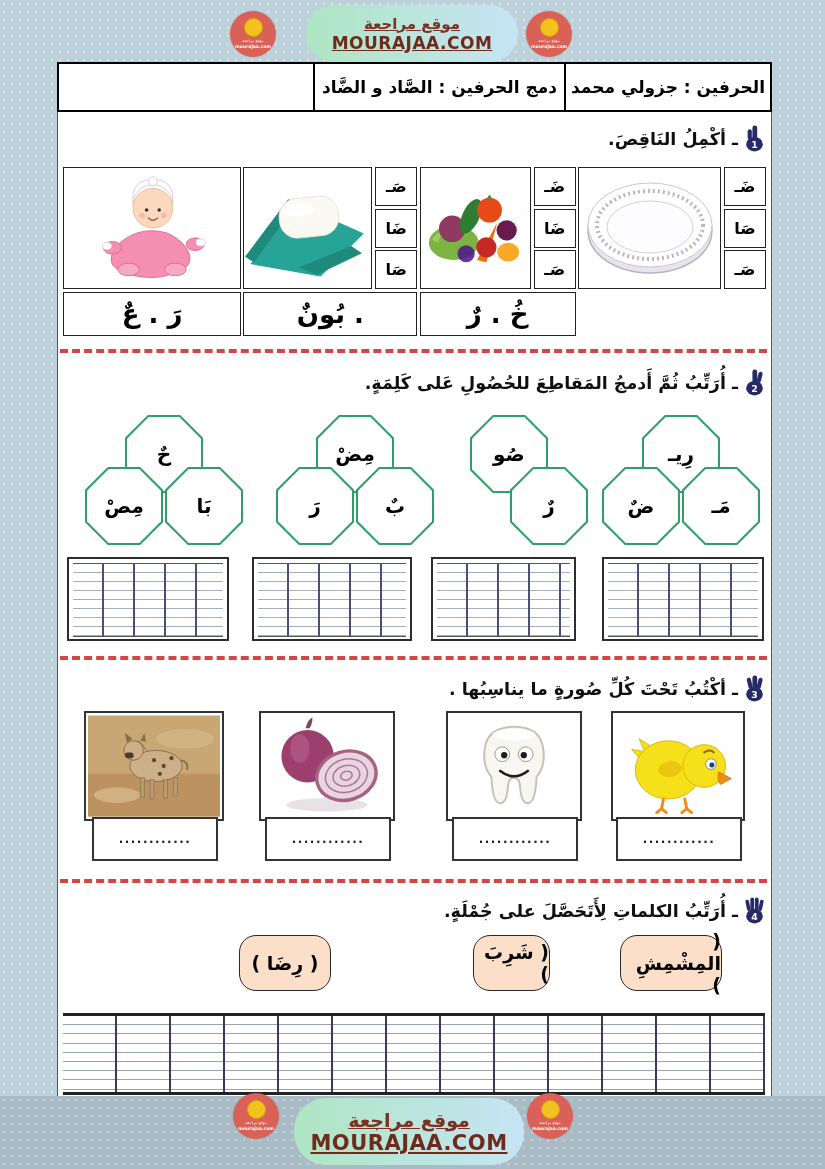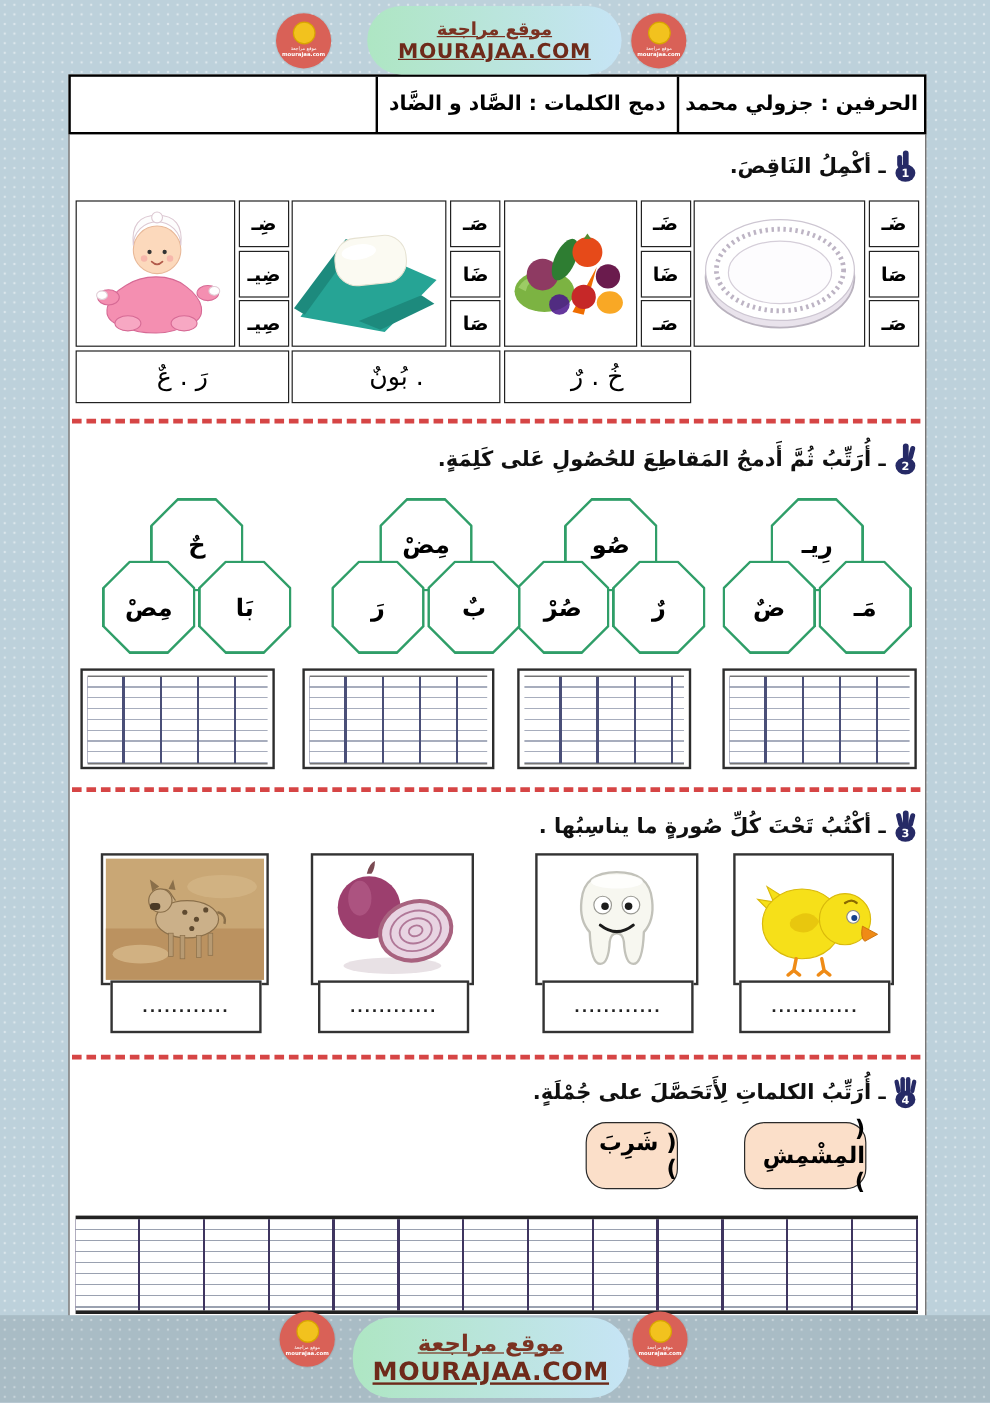--- a/index.html
+++ b/index.html
@@ -34,21 +34,21 @@
   .hand{width:21px;height:27px;flex:0 0 auto}
 
   .divider{position:absolute;left:2px;width:707px;height:0;border-top:4px dashed #d64545}
 
   .ex1-row{position:absolute;left:5px;top:104px;width:703px;display:flex;direction:rtl;justify-content:space-between}
   .ex1-card{display:flex;flex-direction:column;gap:3px}
   .ex1-top{display:flex;gap:3px;height:122px}
   .syl-col{width:42px;display:flex;flex-direction:column;justify-content:space-between}
   .syl{height:37px;border:1.5px solid #222;display:flex;align-items:center;justify-content:center;font-size:16px;font-weight:bold;background:#fff;direction:rtl}
   .img-box{flex:1;border:1.5px solid #222;display:flex;align-items:center;justify-content:center;background:#fff;overflow:hidden}
-  .ex1-ans{height:42px;border:1.5px solid #222;display:flex;align-items:center;justify-content:center;font-size:21px;font-weight:normal;direction:rtl}
+  .ex1-ans{height:42px;border:1.5px solid #222;display:flex;align-items:center;justify-content:center;font-size:26px;font-weight:bold;direction:rtl}
 
   .oct-group{position:absolute;width:170px;height:132px;top:352px}
   .oct{position:absolute;width:78px;height:78px;
     clip-path:polygon(29.3% 0%,70.7% 0%,100% 29.3%,100% 70.7%,70.7% 100%,29.3% 100%,0% 70.7%,0% 29.3%);
     background:#2f9e68}
   .oct::after{content:"";position:absolute;inset:2px;z-index:0;
     clip-path:polygon(29.3% 0%,70.7% 0%,100% 29.3%,100% 70.7%,70.7% 100%,29.3% 100%,0% 70.7%,0% 29.3%);
     background:#fff}
   .oct span{position:absolute;inset:0;z-index:1;display:flex;align-items:center;justify-content:center;font-size:20px;font-weight:bold;direction:rtl;color:#000}
   .oct-top{left:46px;top:0}
@@ -92,21 +92,21 @@
 </div>
 <div class="pill hd" style="left:306px;top:5px;width:212px;height:57px">
   <div class="ar">موقع مراجعة</div>
   <div class="en">MOURAJAA.COM</div>
 </div>
 
 <div class="sheet">
 
   <div class="info">
     <div class="cell c1">الحرفين : جزولي محمد</div>
-    <div class="cell c2">دمج الكلمات : الصَّاد و الضَّاد</div>
+    <div class="cell c2">دمج الحرفين : الصَّاد و الضَّاد</div>
   </div>
 
   <div class="sec-title" style="top:62px">
     <svg class="hand" viewBox="0 0 20 26">
       <rect x="8" y="0.5" width="4.6" height="13" rx="2.3" fill="#262a66"></rect>
       <rect x="3.4" y="4" width="4" height="10" rx="2" fill="#262a66"></rect>
       <ellipse cx="10" cy="18.5" rx="8" ry="7" fill="#262a66"></ellipse>
       <text x="10" y="22" text-anchor="middle" font-size="9" fill="#ffffff" font-weight="bold">1</text>
     </svg>
     <span>ـ أكْمِلُ النَاقِصَ.</span>
@@ -173,25 +173,20 @@
             <rect x="38" y="22" width="66" height="44" rx="20" fill="#fbfaf2" stroke="#e6e2d2" transform="rotate(-6 70 44)"></rect>
             <ellipse cx="60" cy="36" rx="16" ry="7" fill="#ffffff" transform="rotate(-8 60 36)"></ellipse>
           </svg>
         </div>
       </div>
       <div class="ex1-ans">. بُونٌ</div>
     </div>
 
     <div class="ex1-card" style="width:178px">
       <div class="ex1-top">
-        <div class="syl-col">
-          <div class="syl">ضِـ</div>
-          <div class="syl">ضِيـ</div>
-          <div class="syl">صِيـ</div>
-        </div>
         <div class="img-box">
           <svg width="126" height="114" viewBox="0 0 140 112">
             <path d="M38,104 q-16,-4 -13,-17 q3,-12 17,-20 q12,-8 28,-8 q17,0 28,9 q12,9 14,19 q2,13 -13,16 q-12,8 -29,8 q-20,0 -32,-7 z" fill="#f48fb1" stroke="#d66a95"></path>
             <ellipse cx="26" cy="78" rx="10" ry="7" fill="#f48fb1" stroke="#d66a95"></ellipse>
             <ellipse cx="118" cy="74" rx="10" ry="7" fill="#f48fb1" stroke="#d66a95"></ellipse>
             <ellipse cx="20" cy="76" rx="5" ry="4" fill="#ffffff" stroke="#e0cdd6"></ellipse>
             <ellipse cx="124" cy="72" rx="5" ry="4" fill="#ffffff" stroke="#e0cdd6"></ellipse>
             <ellipse cx="44" cy="102" rx="12" ry="7" fill="#f7a8c3" stroke="#d66a95"></ellipse>
             <ellipse cx="96" cy="102" rx="12" ry="7" fill="#f7a8c3" stroke="#d66a95"></ellipse>
             <circle cx="71" cy="34" r="22" fill="#fcd9bc" stroke="#e8b898"></circle>
@@ -231,23 +226,20 @@
     <div class="oct oct-bl">
         <span>ضٌ</span>
       </div>
   </div>
   <div class="oct-group" style="left:366px">
     <div class="oct oct-top">
         <span>صُو</span>
       </div>
     <div class="oct oct-br">
         <span>رٌ</span>
-      </div>
-    <div class="oct oct-bl">
-        <span>صُرْ</span>
       </div>
   </div>
   <div class="oct-group" style="left:212px">
     <div class="oct oct-top">
         <span>مِضْ</span>
       </div>
     <div class="oct oct-br">
         <span>بٌ</span>
       </div>
     <div class="oct oct-bl">
@@ -372,21 +364,22 @@
       <rect x="10.4" y="0.5" width="3.6" height="13" rx="1.8" fill="#262a66"></rect>
       <rect x="2" y="2.5" width="3.4" height="11" rx="1.7" fill="#262a66" transform="rotate(-12 3.7 8)"></rect>
       <rect x="14.6" y="2.5" width="3.4" height="11" rx="1.7" fill="#262a66" transform="rotate(12 16.3 8)"></rect>
       <ellipse cx="10" cy="18.5" rx="8" ry="7" fill="#262a66"></ellipse>
       <text x="10" y="22" text-anchor="middle" font-size="9" fill="#ffffff" font-weight="bold">4</text>
     </svg>
     <span>ـ أُرَتِّبُ الكلماتِ لِأَتَحَصَّلَ على جُمْلَةٍ.</span>
   </div>
 
   <div class="pill-word" style="left:562px;width:100px">( المِشْمِشِ )</div>
-  <div class="pill-word" style="left:430px;width:75px">( شَرِبَ )</div>
+  <div class="pill-word" style="left:415px;width:75px">( شَرِبَ )</div>
+  <div class="pill-word" style="left:181px;width:90px">( رِضَا )</div>
 
   <div class="bottom-grid"></div>
 
 </div>
 
 <div class="footer-band"></div>
 <div class="badge" style="left:233px;top:1093px">
   <div class="yc"></div>
   <div class="t1">موقع مراجعة</div>
   <div class="t2">mourajaa.com</div>

